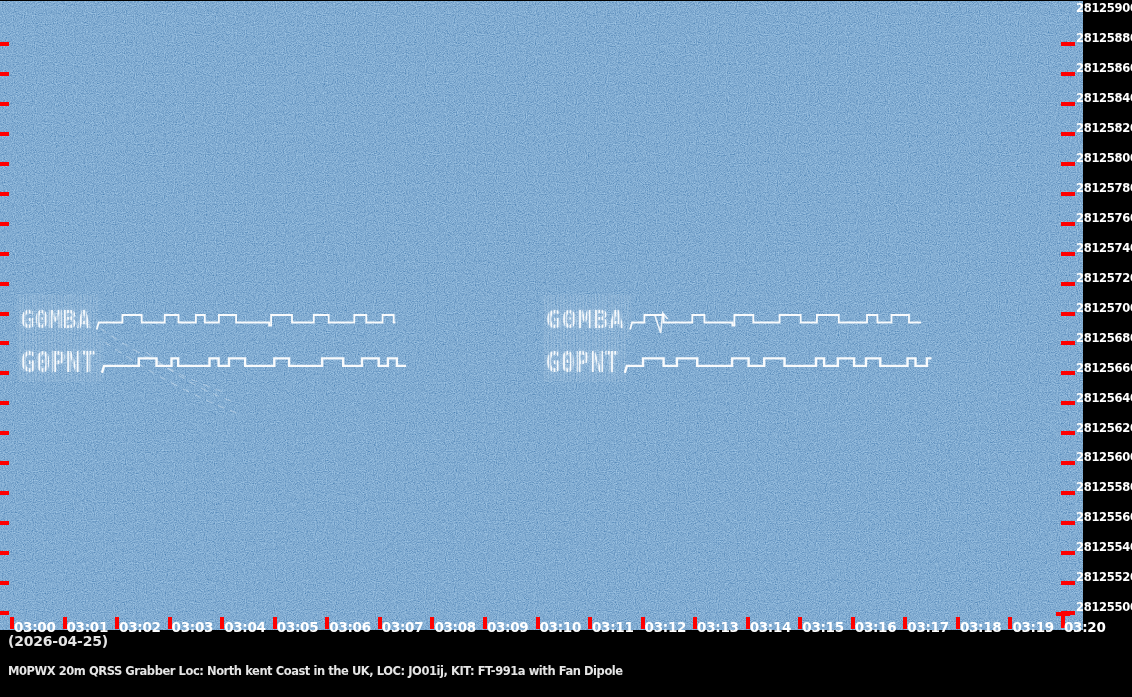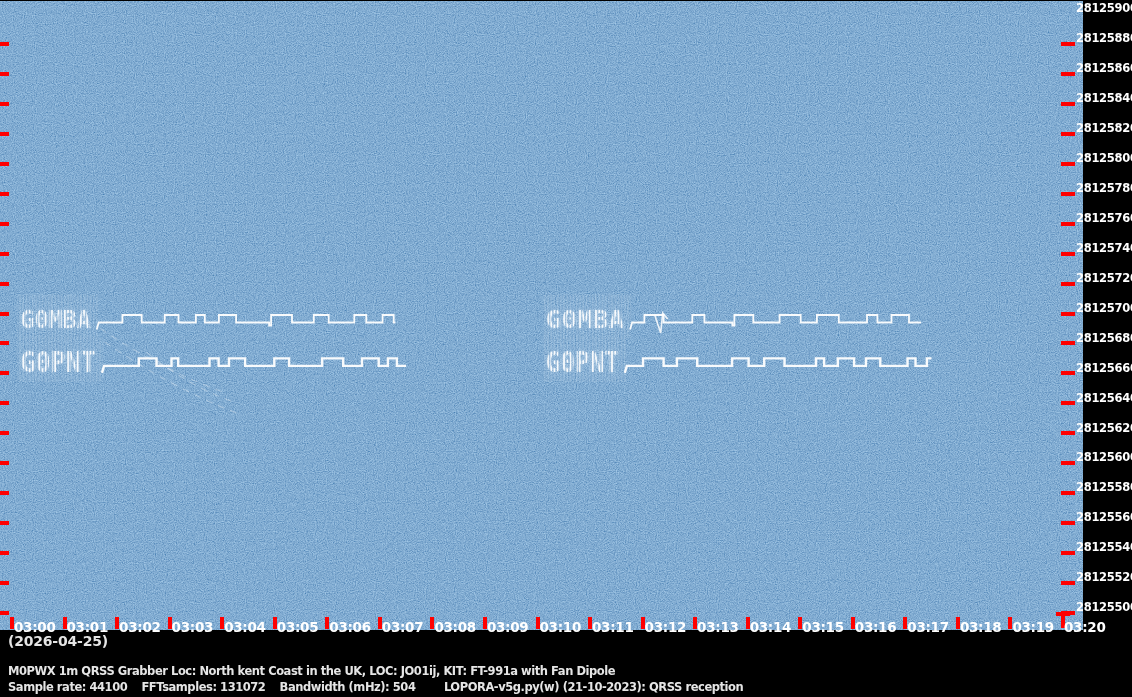--- a/index.html
+++ b/index.html
@@ -169,15 +169,14 @@
         <text x="545.8" y="371.9" fill="url(#stripePat)" opacity="0.92" font-family="'DejaVu Sans Mono',monospace" font-weight="bold" font-size="29" textLength="73.1" lengthAdjust="spacingAndGlyphs" filter="url(#softBlur)">G0PNT</text>
         <path d="M624.8,372.9025 L626.8,365.9025 h16.2 V358.415 h20.6 V365.9025 h13.3 V358.415 h20.3 V365.9025 h34.9 V358.415 h16.5 V365.9025 h15.6 V358.415 h20.3 V365.9025 h31.5 V358.415 h8.1 V365.9025 h13.7 V358.415 h16.3 V365.9025 h11.9 V358.415 h14.3 V365.9025 h27.2 V358.415 h8.0 V365.9025 h11.4 V358.415 h4.6" stroke="#ffffff" fill="none" stroke-width="2.4" opacity="0.95" filter="url(#softBlur)"></path>
         <path d="M100.4,328.5 Q162.9,370.7 225.5,392.9" stroke="#ffffff" fill="none" stroke-width="1.2" opacity="0.30" stroke-dasharray="7 6" filter="url(#softBlur)"></path>
         <path d="M104.6,341.9 Q171.6,387.9 238.6,413.8" stroke="#ffffff" fill="none" stroke-width="1.2" opacity="0.30" stroke-dasharray="7 6" filter="url(#softBlur)"></path>
         <path d="M146.6,352.4 Q190.0,387.1 233.3,401.8" stroke="#ffffff" fill="none" stroke-width="1.2" opacity="0.30" stroke-dasharray="7 6" filter="url(#softBlur)"></path>
         <path d="M654.7,315.0 L660.7,333.0 L662.7,313.0 L667.7,319.0" stroke="#ffffff" fill="none" stroke-width="1.6" opacity="0.85" filter="url(#softBlur)"></path>
       </g>
   </svg>
 
   <div class="overlay-label date-label">(2026-04-25)</div>
-  <div class="overlay-label footer-line1">M0PWX 1m QRSS Grabber Loc: North kent Coast in the UK, LOC: JO01ij, KIT: FT-991a with Fan Dipole</div>
-  <div class="overlay-label footer-line2">Sample rate: 44100    FFTsamples: 131072    Bandwidth (mHz): 504        LOPORA-v5g.py(w) (21-10-2023): QRSS reception</div>
+  <div class="overlay-label footer-line1">M0PWX 20m QRSS Grabber Loc: North kent Coast in the UK, LOC: JO01ij, KIT: FT-991a with Fan Dipole</div>
 </div>
 
 </body></html>

